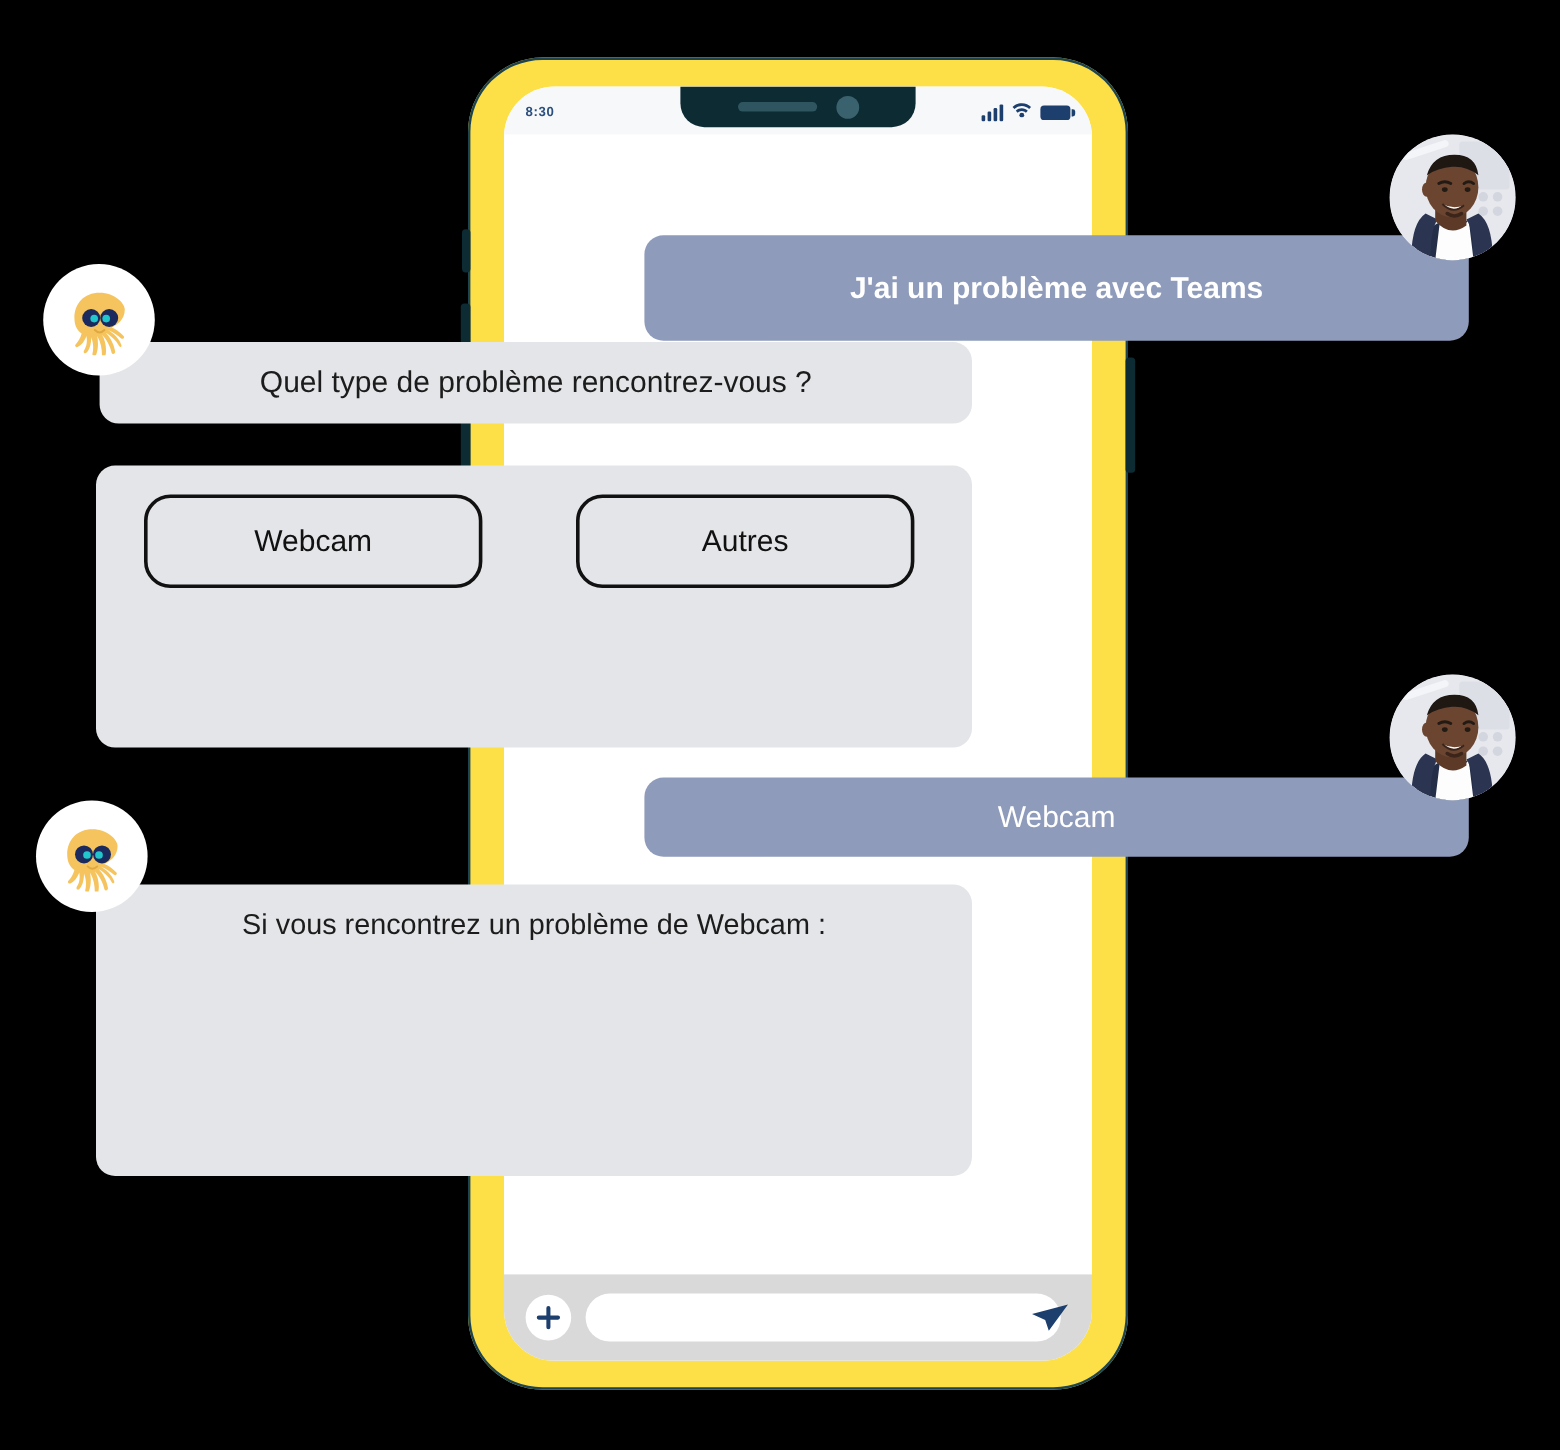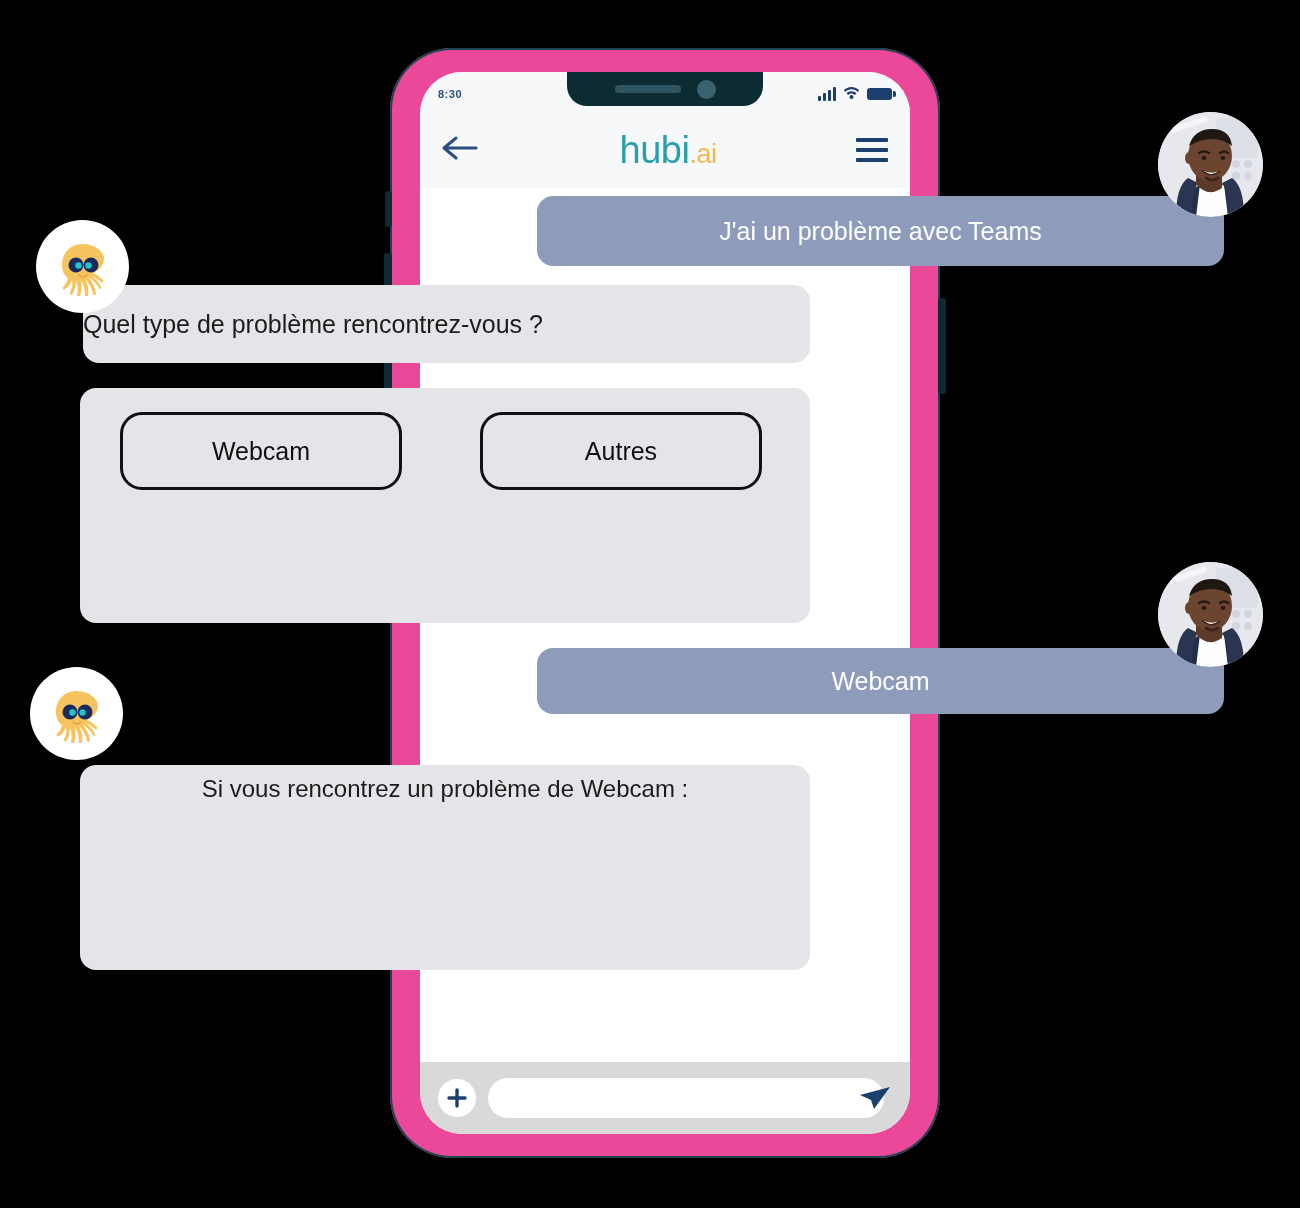--- a/index.html
+++ b/index.html
@@ -10,21 +10,21 @@
     overflow:hidden;
     position:relative;
   }
   .stage{position:absolute;inset:0;}
 
   
   .phone{
     position:absolute;
     left:390px;top:48px;
     width:550px;height:1110px;
-    background:#ec4899;
+    background:#fde047;
     border-radius:62px;
     box-shadow:0 0 0 2px #1d4450 inset;
   }
   .phone-btn{position:absolute;background:#0c2b33;border-radius:3px;}
   .btn-mute{left:-5px;top:143px;width:7px;height:36px;}
   .btn-volup{left:-6px;top:205px;width:8px;height:66px;}
   .btn-voldn{left:-6px;top:288px;width:8px;height:66px;}
   .btn-power{right:-6px;top:250px;width:8px;height:96px;}
 
   .screen{
@@ -118,27 +118,27 @@
   .bub-user{
     background:#8e9bba;color:#ffffff;border-radius:16px;
     display:flex;align-items:center;justify-content:center;
     font-size:25px;
   }
   .bub-bot{
     background:#e3e5e8;color:#1c1c1c;border-radius:16px;
   }
 
   
-  #bubble-user-1{left:537px;top:196px;width:687px;height:70px;}
-  #bubble-bot-1{left:83px;top:285px;width:727px;height:78px;
-    display:flex;align-items:center;font-size:25px;}
+  #bubble-user-1{left:537px;top:196px;width:687px;height:88px;font-weight:bold;}
+  #bubble-bot-1{left:83px;top:285px;width:727px;height:68px;
+    display:flex;align-items:center;justify-content:center;font-size:25px;}
   #bubble-options{left:80px;top:388px;width:730px;height:235px;padding:24px 40px;}
   #bubble-user-2{left:537px;top:648px;width:687px;height:66px;}
-  #bubble-bot-2{left:80px;top:737px;width:730px;height:205px;
-    padding:8px 28px 16px 28px;text-align:center;margin-top:28px;}
+  #bubble-bot-2{left:80px;top:737px;width:730px;height:243px;
+    padding:18px 28px 16px 28px;text-align:center;}
 
   
   .opt-grid{display:flex;flex-wrap:wrap;gap:18px 78px;}
   .opt{
     min-width:282px;height:78px;
     background:#e3e5e8;
     border:3px solid #111111;border-radius:22px;
     display:flex;align-items:center;justify-content:center;
     font-size:25px;color:#111111;cursor:pointer;
     box-sizing:border-box;
@@ -206,33 +206,20 @@
           </span>
           <span class="battery"></span>
         </div>
       </div>
 
       <div class="notch">
         <span class="speaker"></span>
         <span class="camera"></span>
       </div>
 
-      <div class="appbar">
-        <span>
-          <svg width="38" height="26" viewBox="0 0 38 26">
-            <path d="M2 13 L14 3 M2 13 L14 23 M2 13 H34" stroke="#2b4f7e" stroke-width="3" fill="none" stroke-linecap="round" stroke-linejoin="round"></path>
-          </svg>
-        </span>
-        <span class="logo"><span class="a">hubi</span><span class="b">.ai</span></span>
-        <span class="hamburger">
-          <span></span>
-            <span></span>
-            <span></span>
-        </span>
-      </div>
 
       <div class="chat"></div>
 
       <div class="inputbar">
         <span class="plus-btn">
           <svg width="22" height="22" viewBox="0 0 22 22">
             <path d="M11 3 V19 M3 11 H19" stroke="#1d3f6e" stroke-width="3.4" stroke-linecap="round"></path>
           </svg>
         </span>
         <span class="msg-input">

